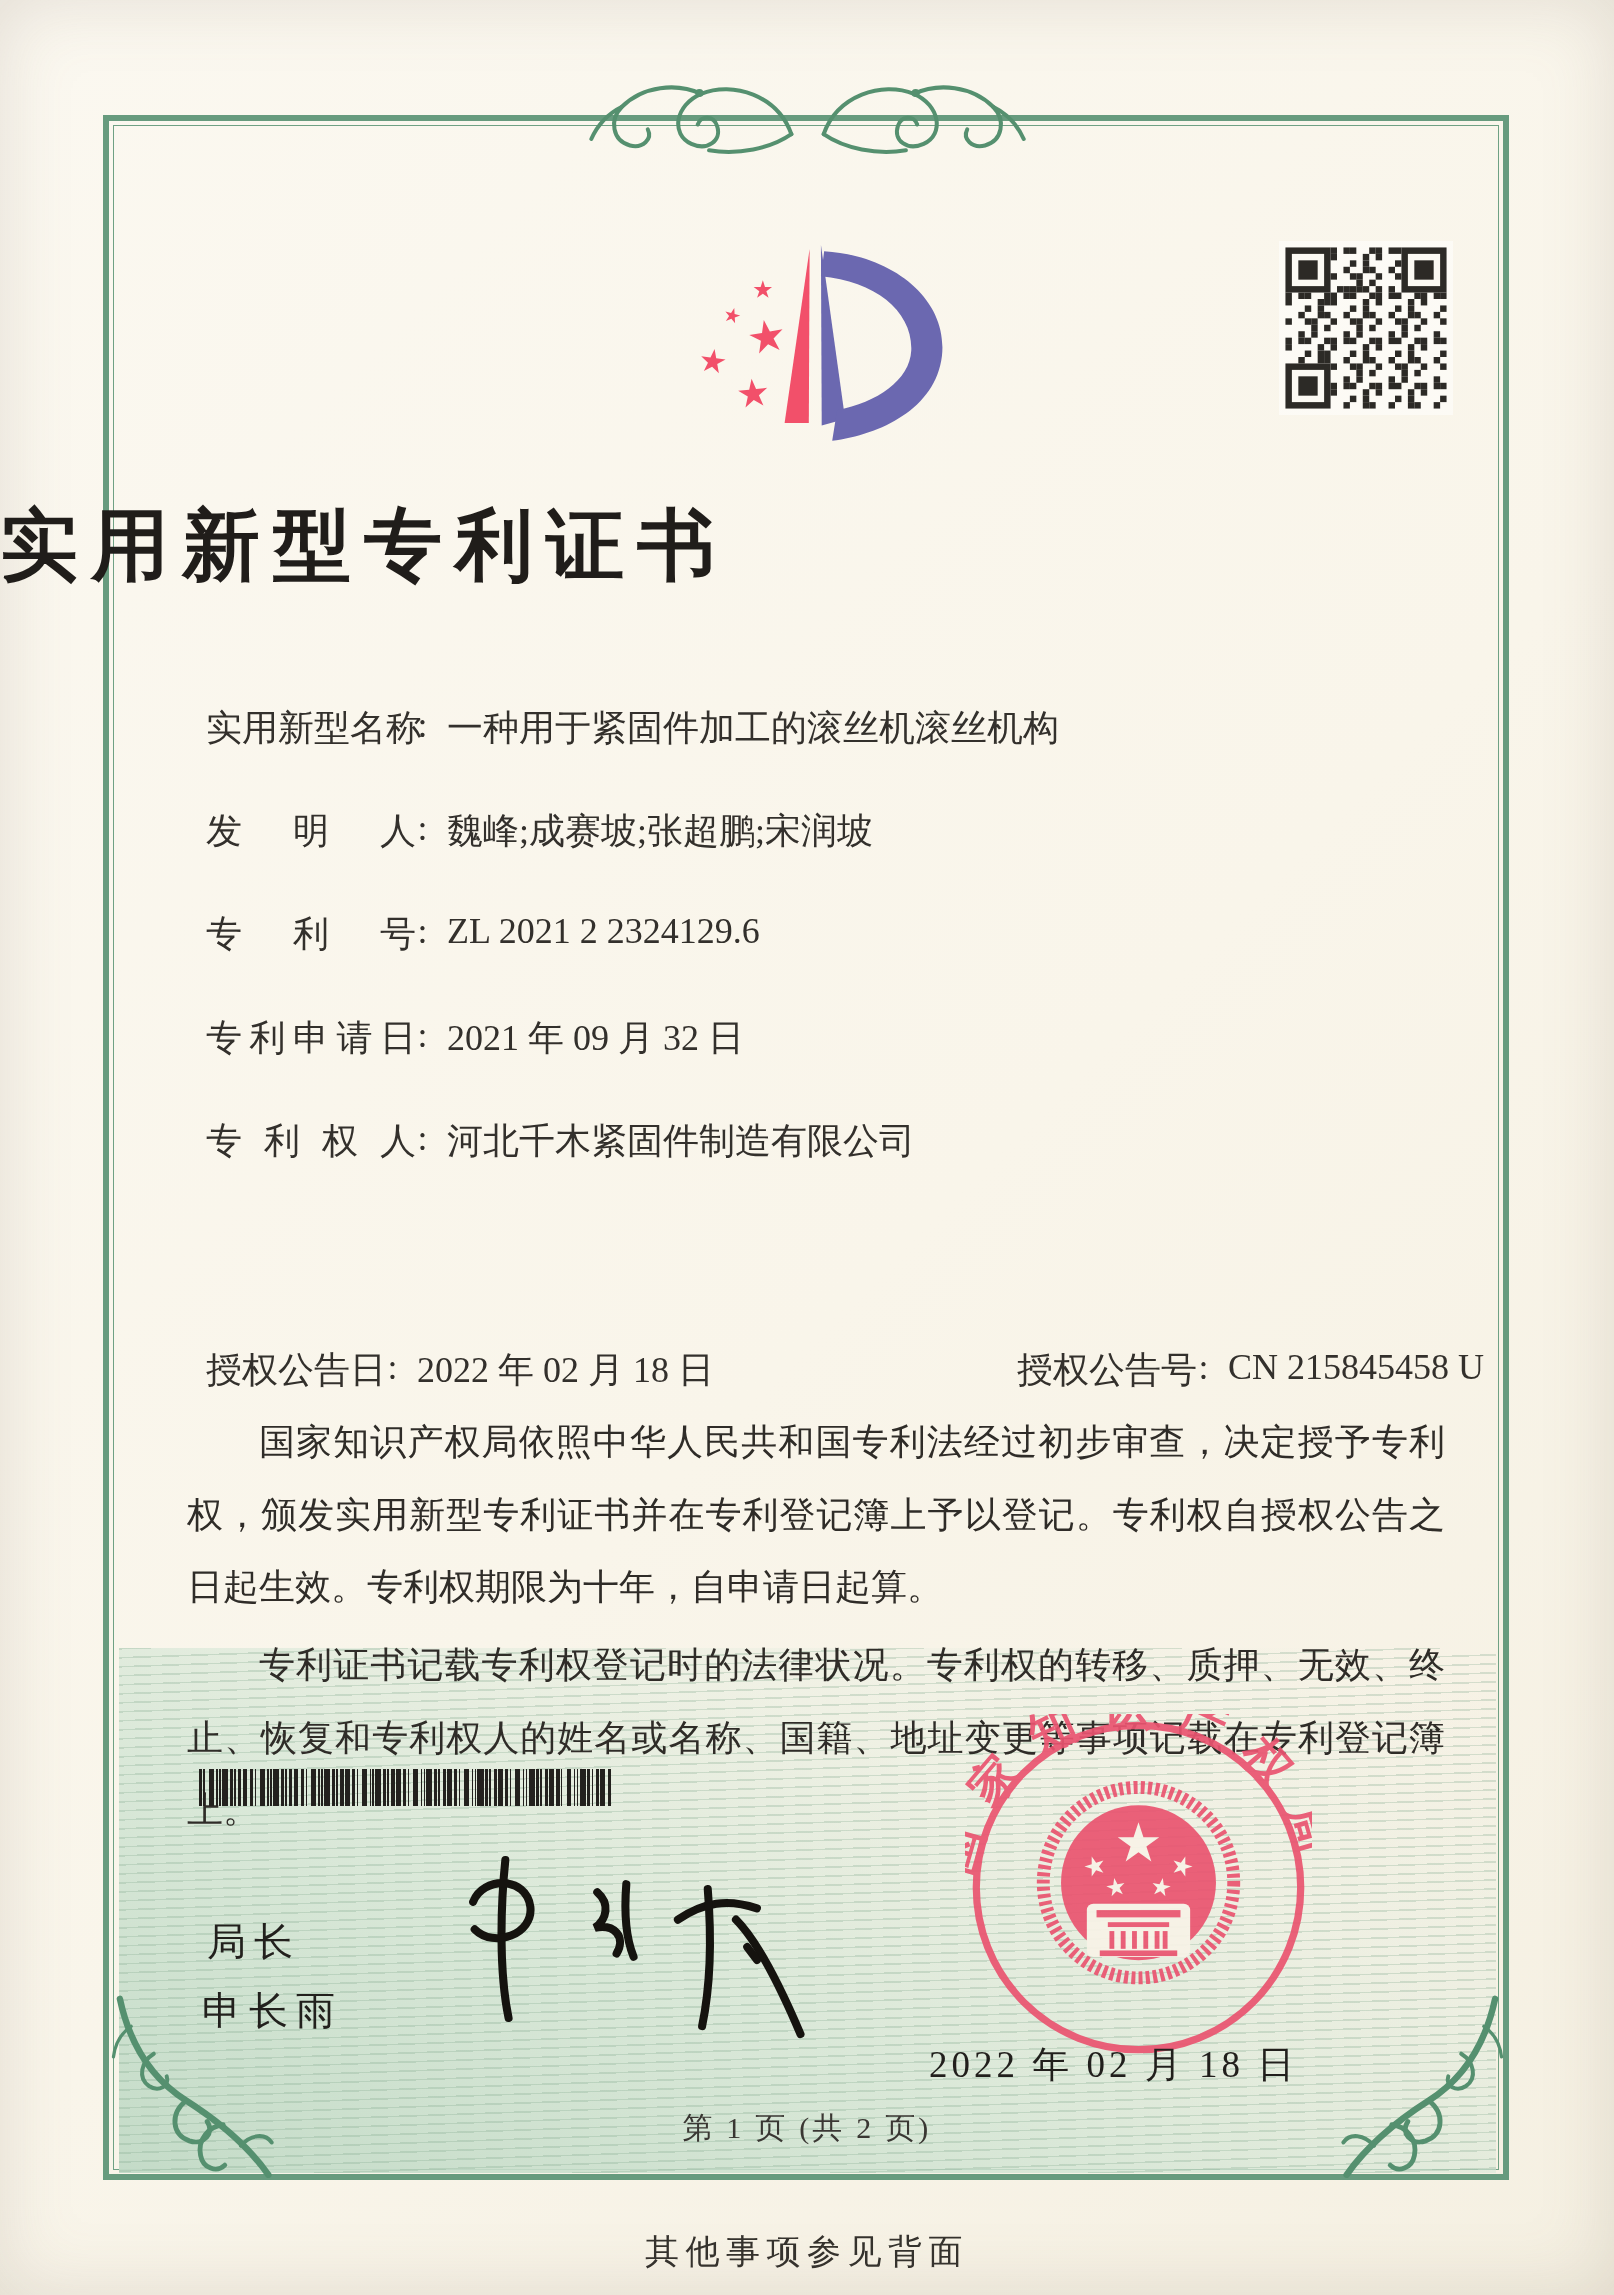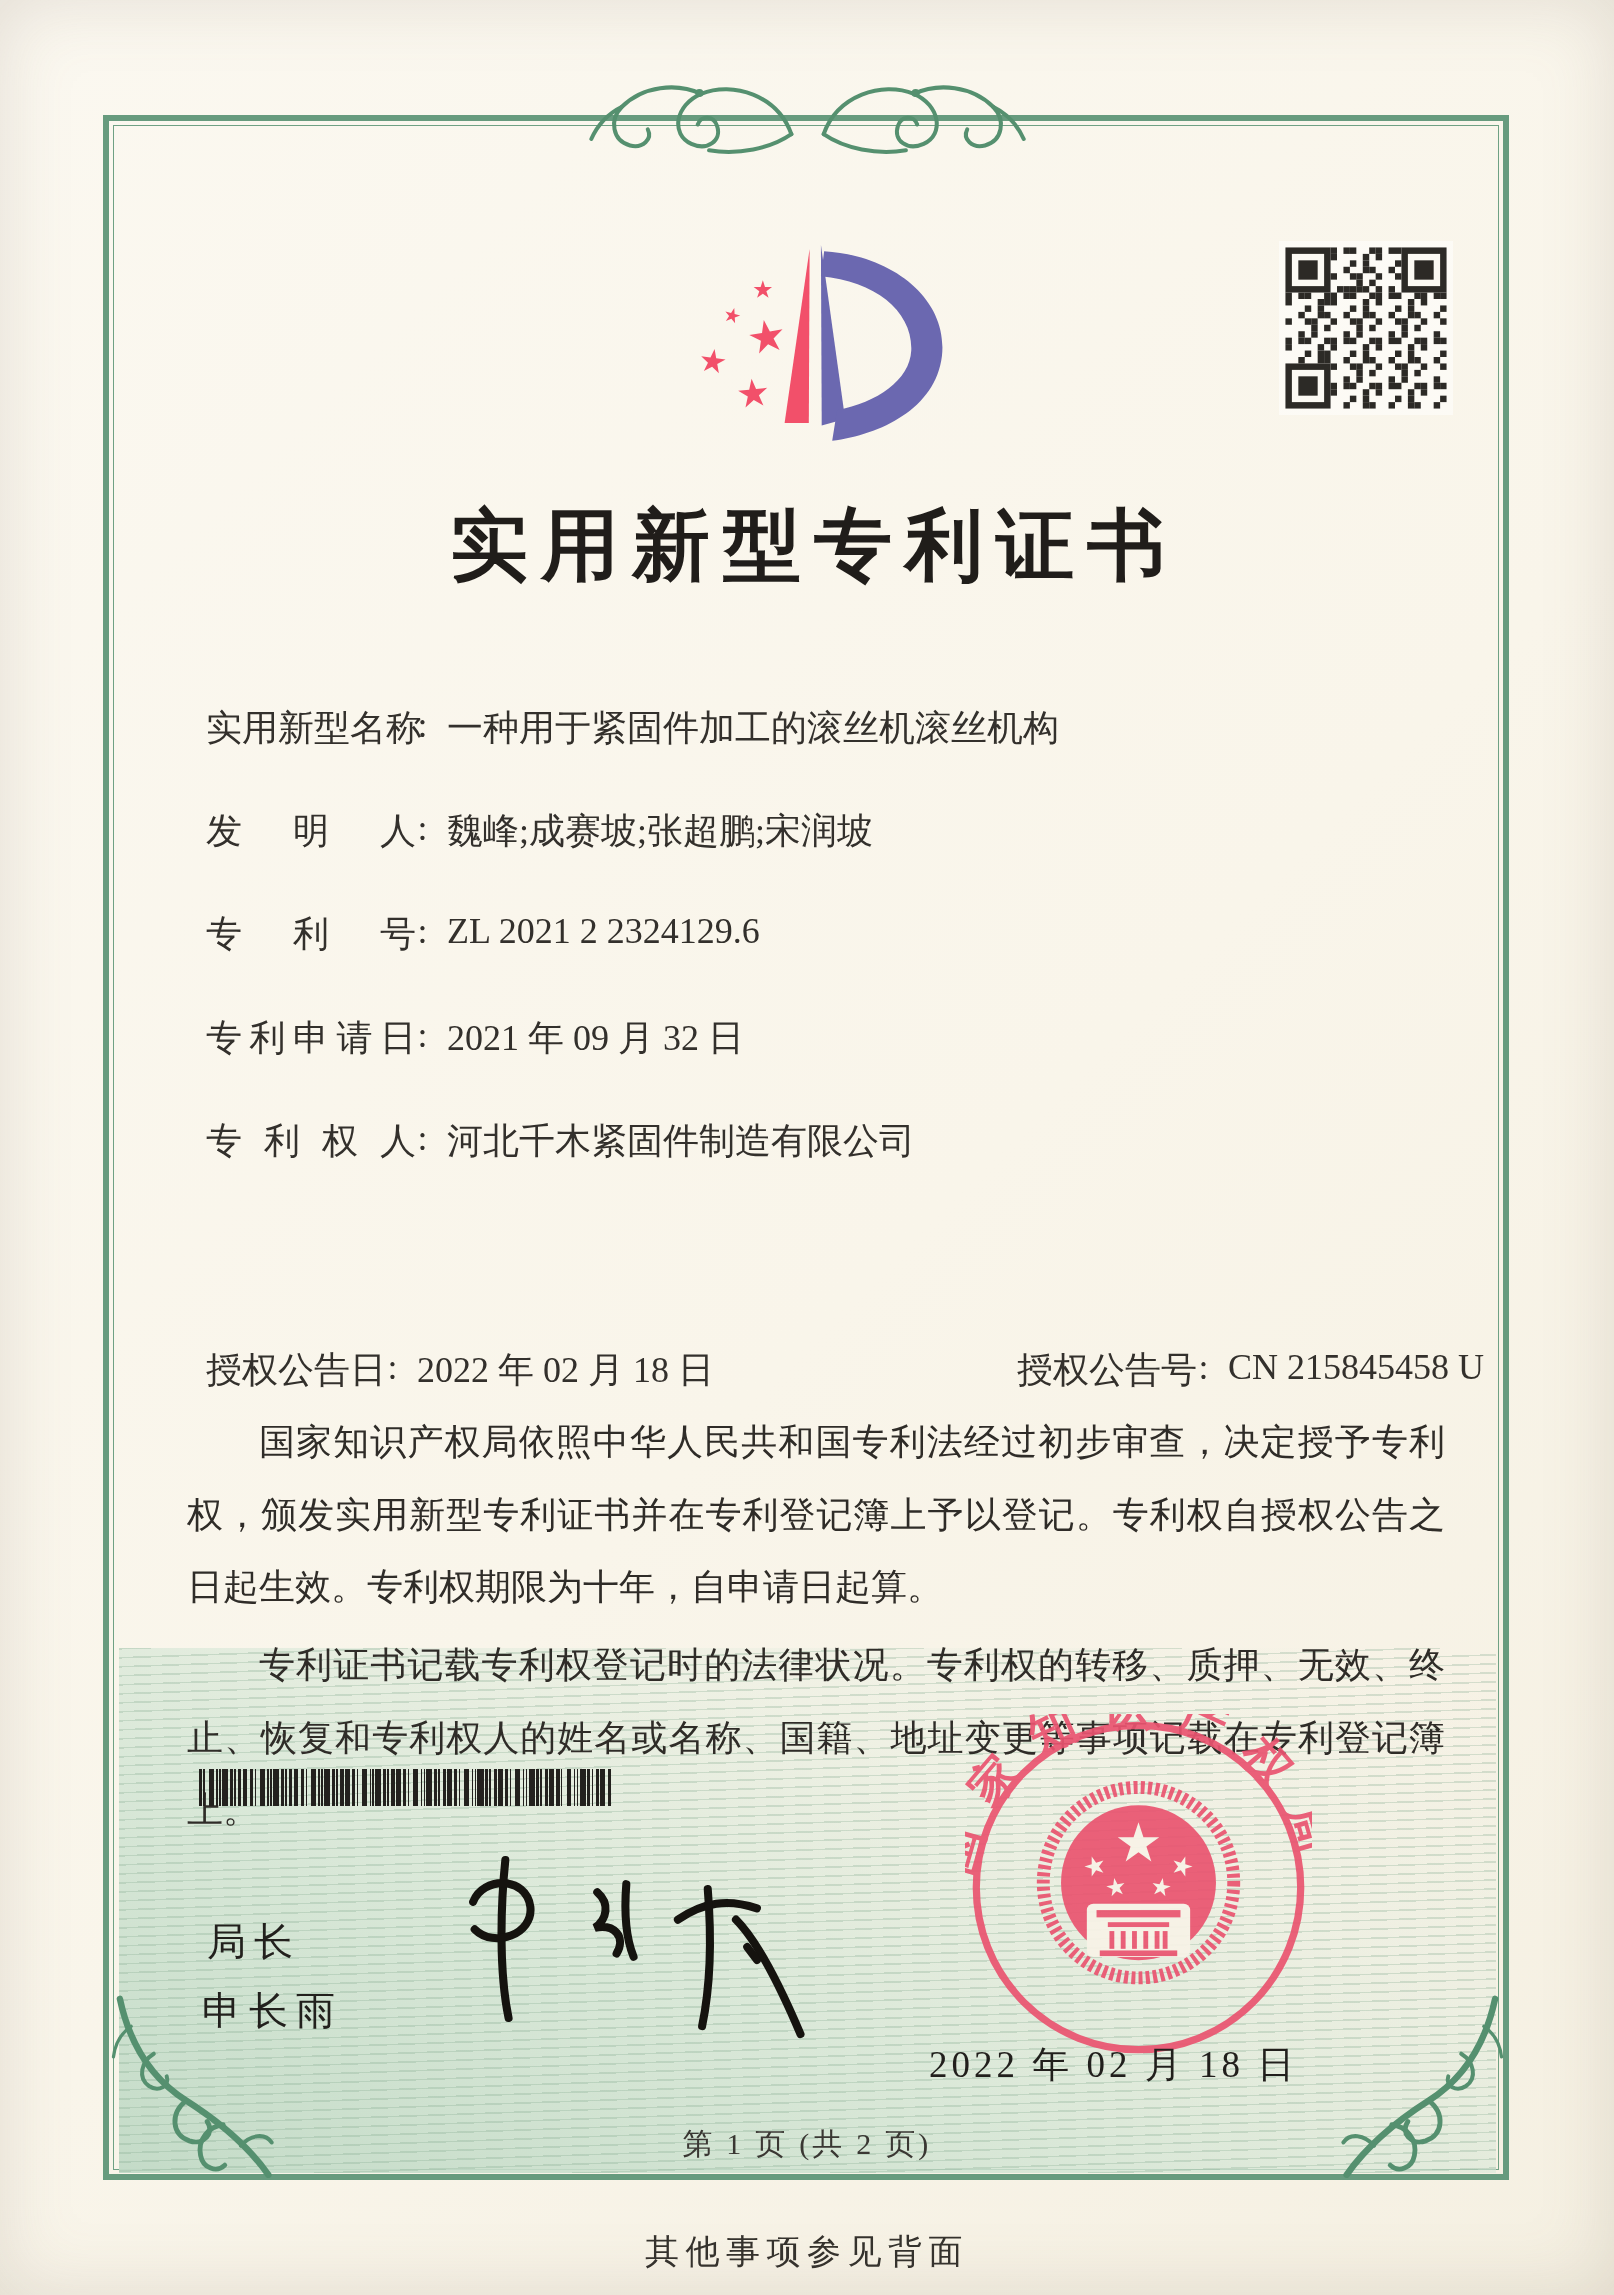--- a/index.html
+++ b/index.html
@@ -10,22 +10,22 @@
   
   .frame{position:absolute;left:103px;top:115px;width:1406px;height:2065px;
     border:6.5px solid #679b7e;box-sizing:border-box;}
   .frame-inner{position:absolute;inset:4px;border:1.6px solid #6fa184;}
   
   .texture{position:absolute;left:119px;top:1648px;width:1377px;height:525px;
     background:
       repeating-linear-gradient(178deg, rgba(132,170,143,.30) 0 1.6px, rgba(0,0,0,0) 1.6px 9px),
       linear-gradient(23deg, rgba(193,218,198,.95) 0%, rgba(210,229,212,.8) 38%, rgba(228,237,223,.45) 68%, rgba(248,245,235,0) 96%);}
   .certno{position:absolute;left:165px;top:236px;font-size:31px;letter-spacing:5.6px;color:#4c4843;}
-  .title{position:absolute;left:0;right:0;top:494px;text-align:center;font-size:78px;
-    font-weight:bold;letter-spacing:13px;color:#201d1a;margin-left:14px;}
+  .title{position:absolute;left:0;right:0;top:494px;font-size:78px;
+    font-weight:bold;letter-spacing:13px;color:#201d1a;}
   .logo{position:absolute;left:682px;top:215px;}
   .qr{position:absolute;left:1279px;top:241px;background:rgba(255,255,255,.5);}
   .row{position:absolute;left:198px;font-size:36px;white-space:nowrap;margin-left:8px;}
   .lbl{display:inline-block;width:210px;text-align:justify;text-align-last:justify;vertical-align:top;}
   .lbl.narrow{width:auto;text-align-last:auto;}
   .colon{display:inline-block;margin:0 19.4px 0 1.6px;}
   .val{display:inline-block;vertical-align:top;}
   .val.wrap{white-space:normal;width:864px;line-height:1.62;}
   .grant2{position:absolute;left:811px;top:0;}
   .paras{position:absolute;left:187px;top:1406px;width:1258px;font-size:36px;line-height:2.02;
@@ -35,21 +35,21 @@
   .barcode i{display:block;background:#23211e;}
   .officer-title{position:absolute;left:207px;top:1915px;font-size:39px;letter-spacing:8px;
     font-family:Liberation Serif, serif;color:#22201d;}
   .officer-name{position:absolute;left:202px;top:1984px;font-size:39px;letter-spacing:8px;
     font-family:"Liberation Sans","DejaVu Sans",sans-serif;color:#22201d;}
   .signature{position:absolute;left:436px;top:1842px;}
   .seal{position:absolute;left:965px;top:1714px;opacity:.92;}
   .seal-date{position:absolute;left:928px;top:2040px;width:371px;text-align:center;
     font-size:37px;letter-spacing:4px;color:#211f1c;z-index:5;}
   .pageinfo{position:absolute;left:0;right:0;top:2108px;text-align:center;font-size:30px;
-    letter-spacing:3.2px;color:#3a3733;margin-top:16px;}
+    letter-spacing:3.2px;color:#3a3733;}
   .backnote{position:absolute;left:0;right:0;top:2229px;text-align:center;font-size:34px;
     letter-spacing:6.5px;color:#35322d;}
   .ornament{position:absolute;}
   svg .gs{stroke:#55906f;fill:none;stroke-linecap:round;}
 </style>
 </head>
 <body>
 
 <div class="page">
 

